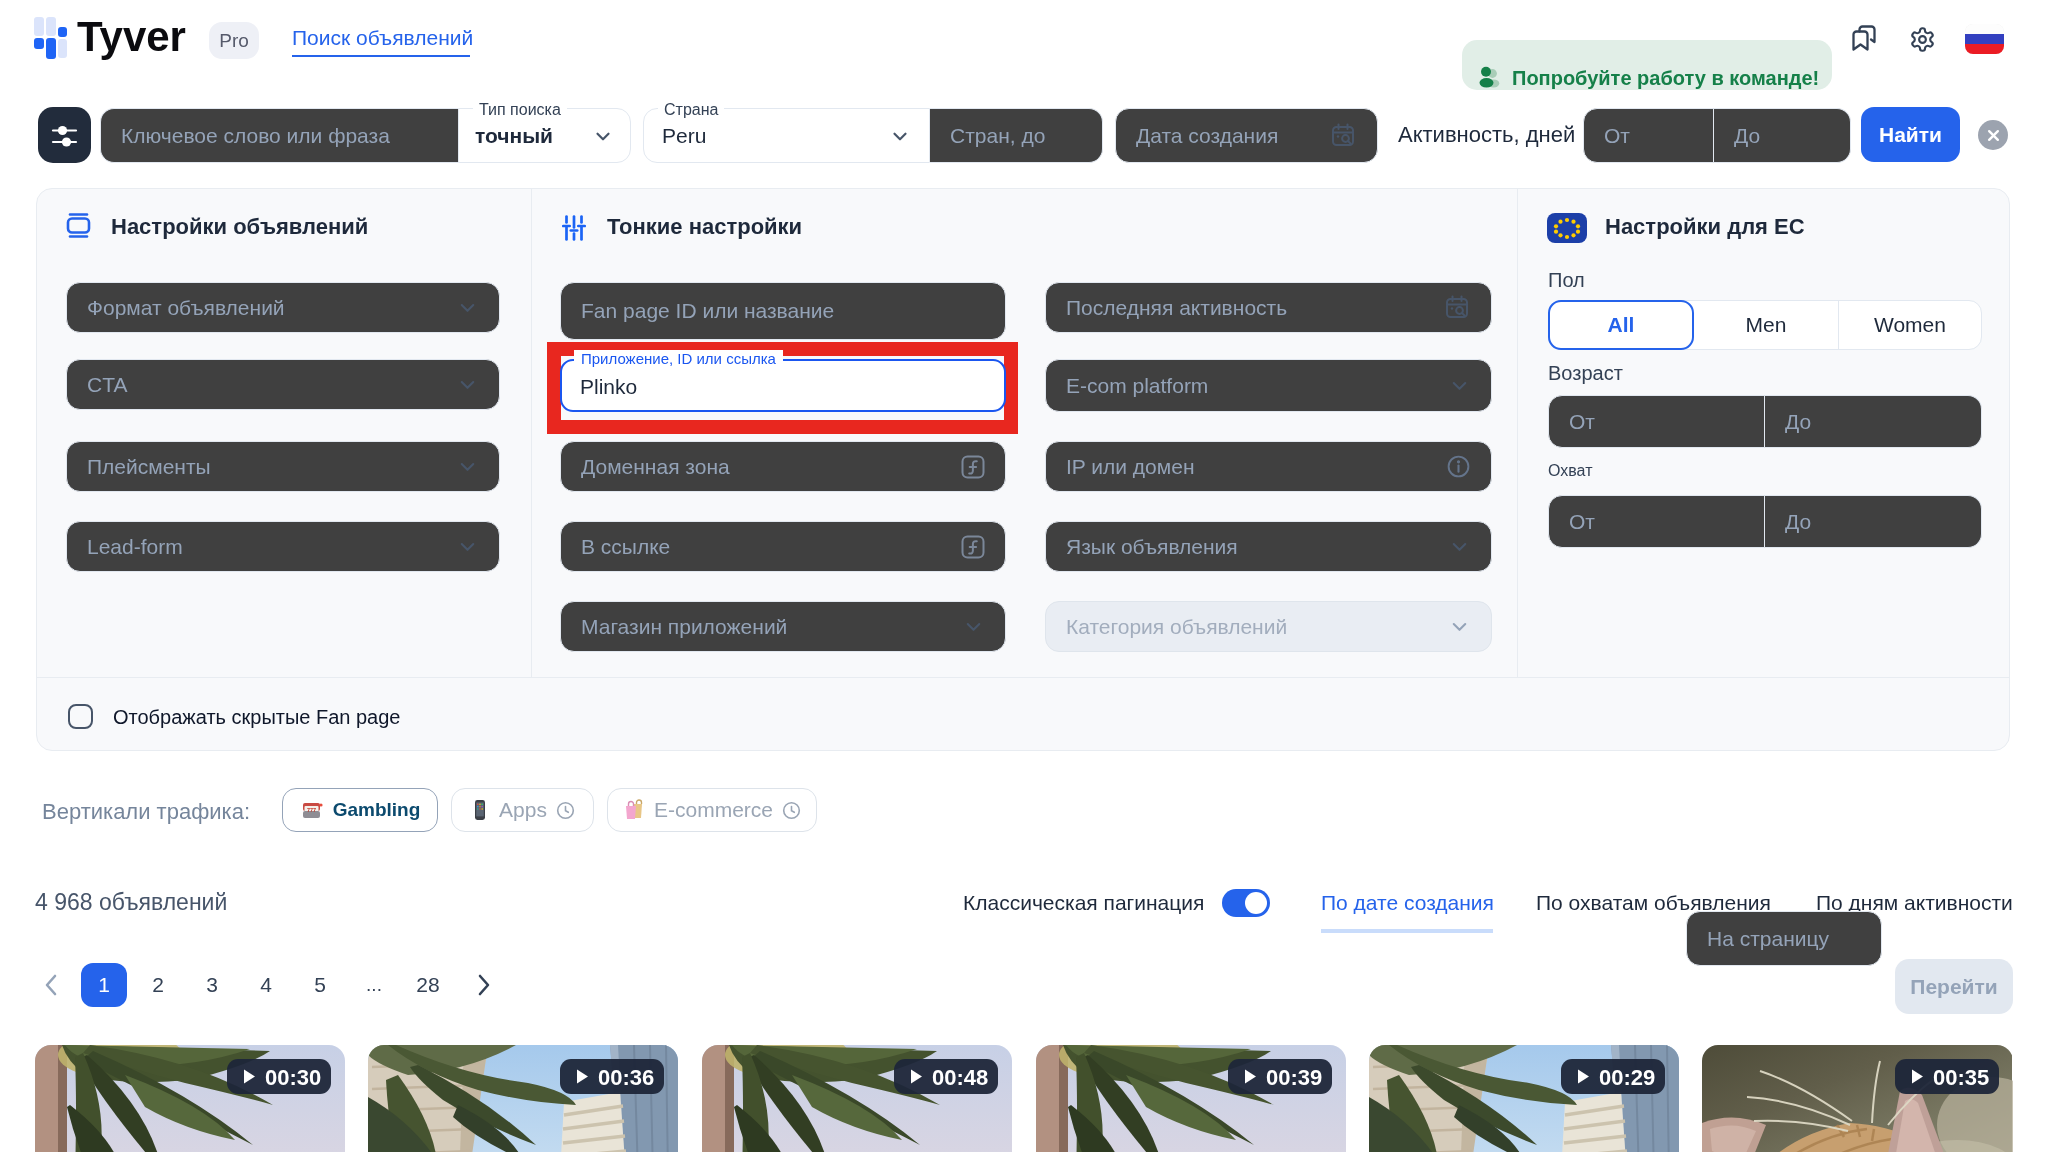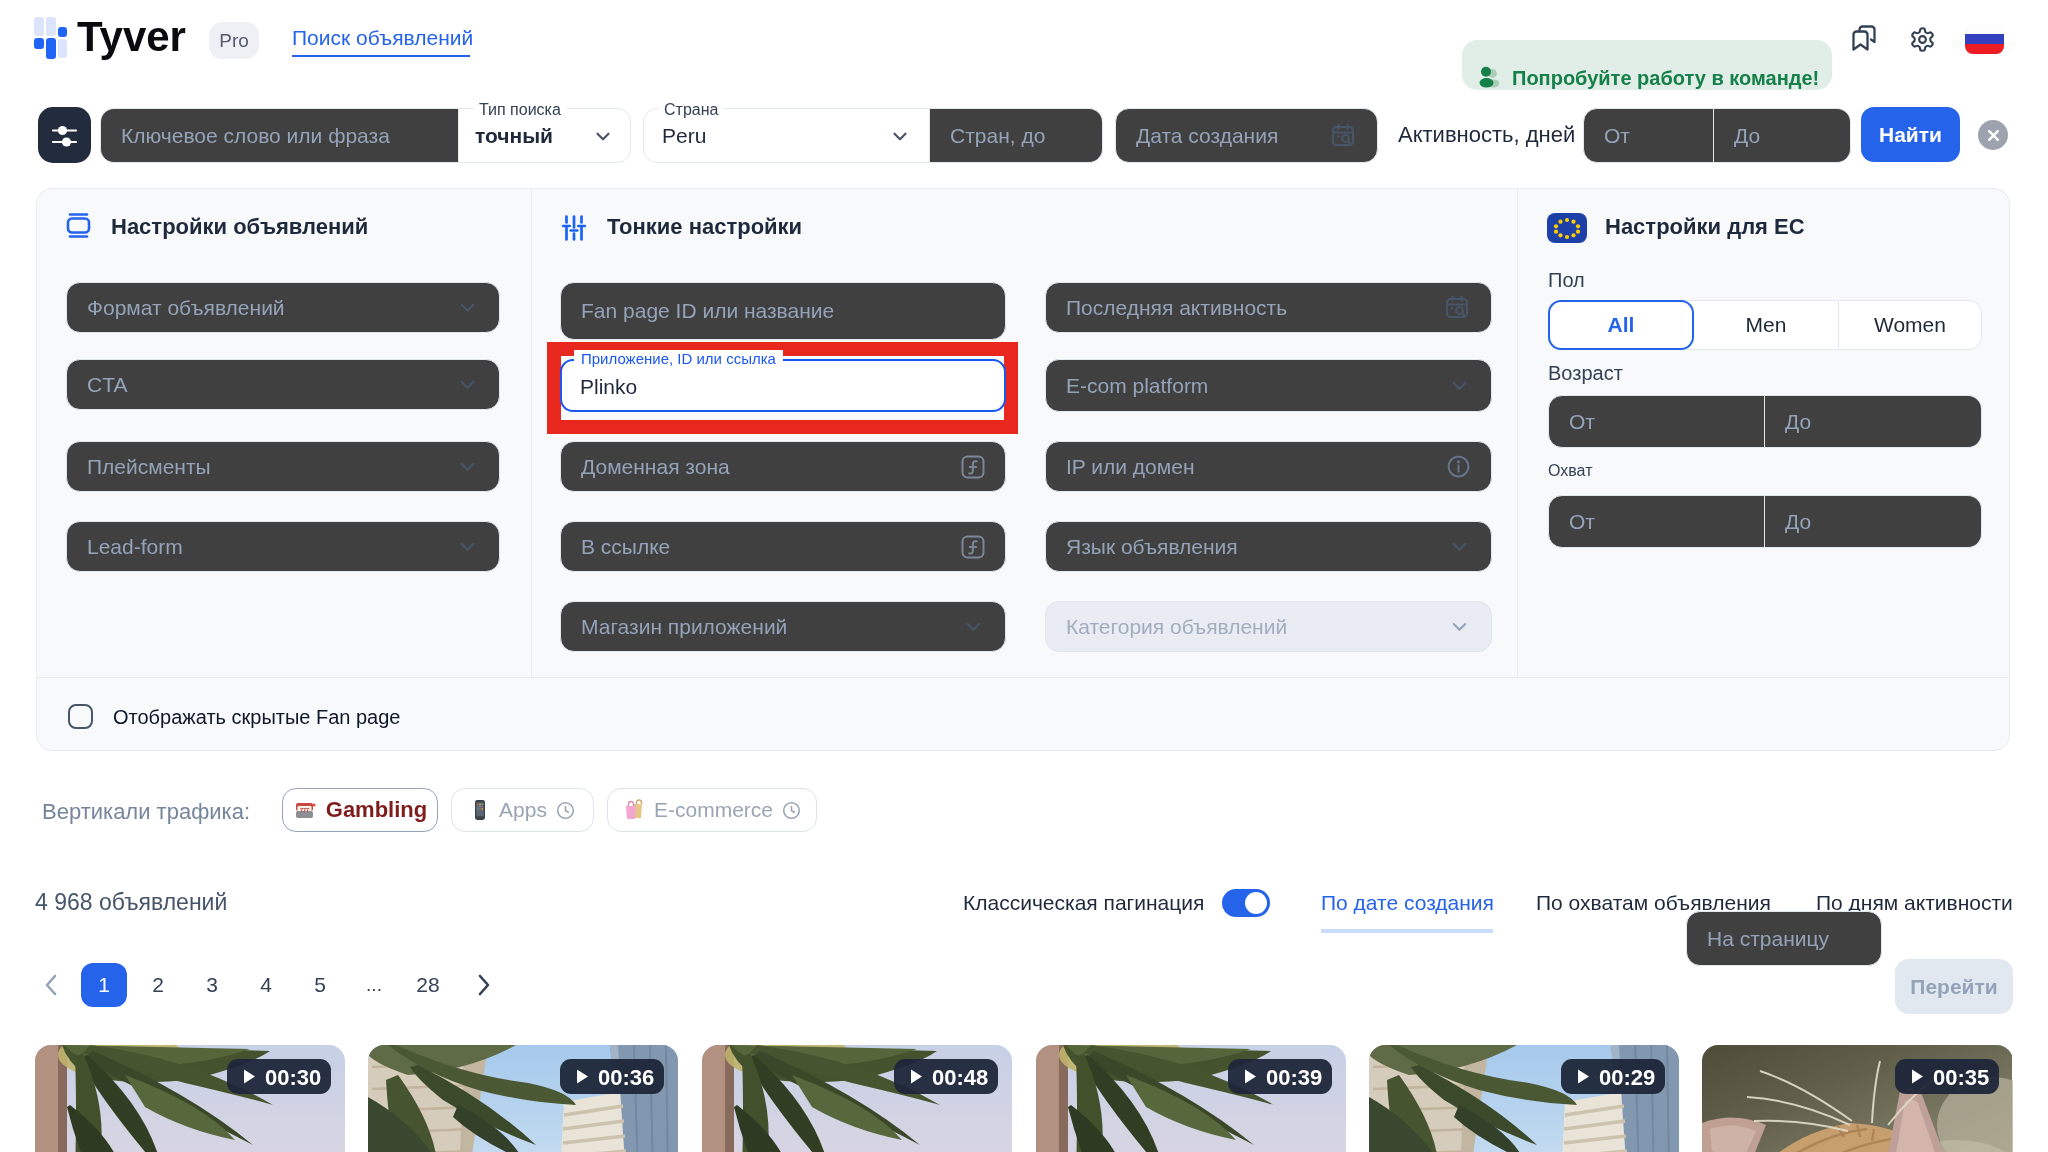--- a/index.html
+++ b/index.html
@@ -270,21 +270,21 @@
 
 <div class="abs" style="left:42px; top:799px; font-size:22px; color:#75859b;">Вертикали трафика:</div>
 <div class="abs" style="left:282px; top:788px; width:156px; height:44px; background:#fff; border:1.5px solid #94a3b8; border-radius:14px; display:flex; align-items:center; justify-content:center; gap:10px;">
   <svg width="23" height="23" viewBox="0 0 23 23">
       <rect x="3" y="4" width="17" height="8" rx="2" fill="#c94a42"></rect>
       <rect x="4.5" y="7" width="14" height="7" rx="1" fill="#f4f0ea"></rect>
       <rect x="3" y="12" width="17" height="7" rx="2" fill="#8f8d94"></rect>
       <text x="11.5" y="12.6" font-size="5.5" fill="#c0392b" text-anchor="middle" font-weight="bold">777</text>
       <circle cx="21" cy="6" r="1.6" fill="#e74c3c"></circle>
     </svg>
-  <span style="color:#7f1d1d; font-size:22px; font-weight:600;">Gambling</span>
+  <span style="color:#0c4a6e; font-size:19px; font-weight:600;">Gambling</span>
 </div>
 <div class="abs" style="left:451px; top:788px; width:143px; height:44px; background:#fff; border:1.5px solid #dde3ea; border-radius:14px; display:flex; align-items:center; justify-content:center; gap:9px;">
   <svg width="20" height="22" viewBox="0 0 20 22">
       <rect x="5" y="1" width="10" height="20" rx="2.4" fill="#3b3f46"></rect>
       <rect x="6.2" y="3.4" width="7.6" height="14" fill="#5a6472"></rect>
       <circle cx="7.8" cy="5.2" r="0.8" fill="#e74c3c"></circle>
       <circle cx="10" cy="5.2" r="0.8" fill="#f1c40f"></circle>
       <circle cx="12.2" cy="5.2" r="0.8" fill="#2ecc71"></circle>
       <circle cx="7.8" cy="7.6" r="0.8" fill="#3498db"></circle>
       <circle cx="10" cy="7.6" r="0.8" fill="#e67e22"></circle>

